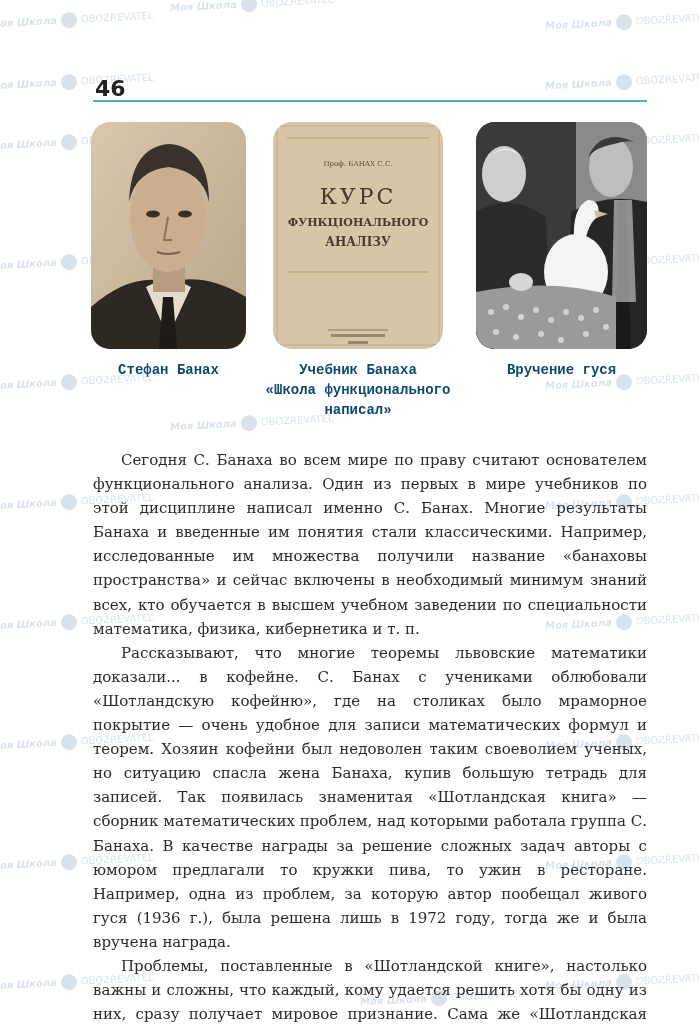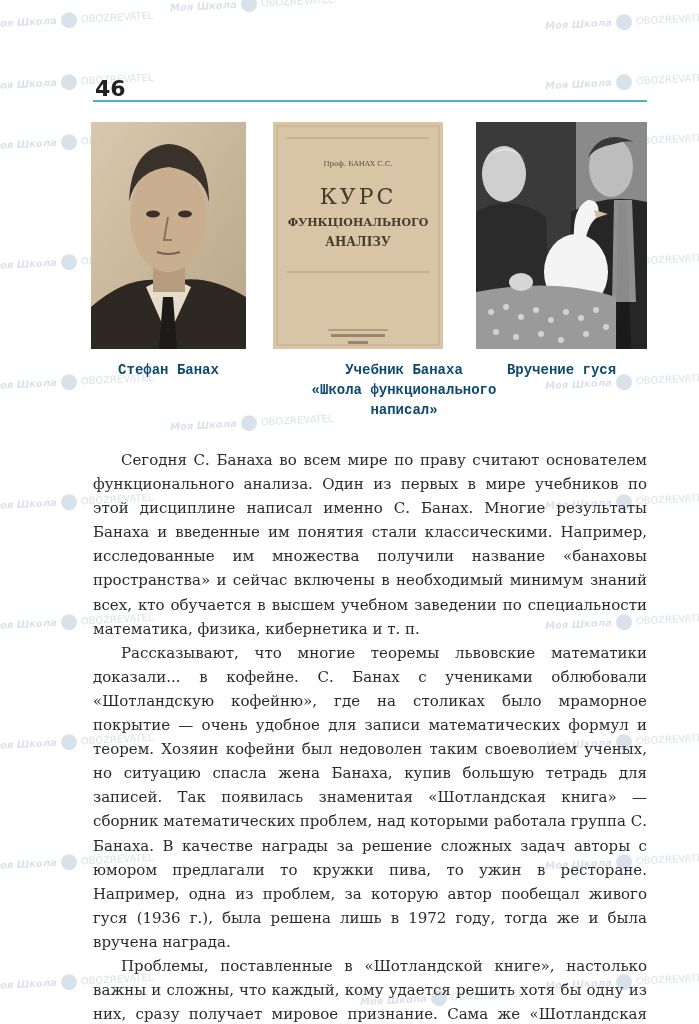--- a/index.html
+++ b/index.html
@@ -6,31 +6,31 @@
   body {
     width: 699px; height: 1024px; background: #ffffff; position: relative; overflow: hidden;
     font-family: "DejaVu Serif", serif; color: #2a2a2a;
   }
   .header { position: absolute; left: 93px; top: 76px; width: 554px; height: 26px; }
   .page-num { position: absolute; left: 2px; top: 0; font-family: "DejaVu Sans", sans-serif; font-weight: bold; font-size: 22px; color: #222; }
   .running-title { position: absolute; left: 155px; top: 2px; font-family: "DejaVu Sans", sans-serif; font-size: 13.5px; color: #333; white-space: nowrap; letter-spacing: -0.2px; }
   .running-title .sect { font-weight: bold; margin-right: 5px; }
   .header-rule { position: absolute; left: 93px; top: 100px; width: 554px; height: 2px; background: #4fb3bf; }
 
-  .figure { position: absolute; top: 122px; height: 227px; overflow: hidden; }
+  .figure { position: absolute; top: 122px; height: 227px; overflow: hidden; border-radius: 19px; }
   .fig1 { left: 91px; width: 155px; }
   .fig2 { left: 273px; width: 170px; }
   .fig3 { left: 476px; width: 171px; }
   .figure svg { display: block; width: 100%; height: 100%; }
 
   .caption { position: absolute; top: 360px; text-align: center; font-family: Liberation Mono, monospace; font-size: 14px; line-height: 20px; color: #0c4a6e; }
   .caption .bold { font-weight: bold; display: block; }
   .caption .plain { display: block; font-weight: normal; }
   .cap1 { left: 91px; width: 155px; }
-  .cap2 { left: 253px; width: 210px; margin-left: 46px; }
+  .cap2 { left: 253px; width: 210px; }
   .cap3 { left: 470px; width: 183px; }
 
   .body-text { position: absolute; left: 93px; top: 448px; width: 554px; font-size: 15px; line-height: 24.1px; text-align: justify; color: #2b2b2b; }
   .body-text p { margin: 0; text-indent: 28px; }
 
   .wm { position: absolute; font-family: "DejaVu Sans", sans-serif; font-size: 10px; color: rgba(120,150,180,0.28); white-space: nowrap; pointer-events: none; transform: rotate(-3deg); }
   .wm .ms { font-style: italic; font-weight: bold; margin-right: 4px; }
   .wm .circ { display: inline-block; width: 16px; height: 16px; border-radius: 50%; background: rgba(120,150,180,0.28); vertical-align: middle; margin-right: 4px; }
 </style>
 </head>

